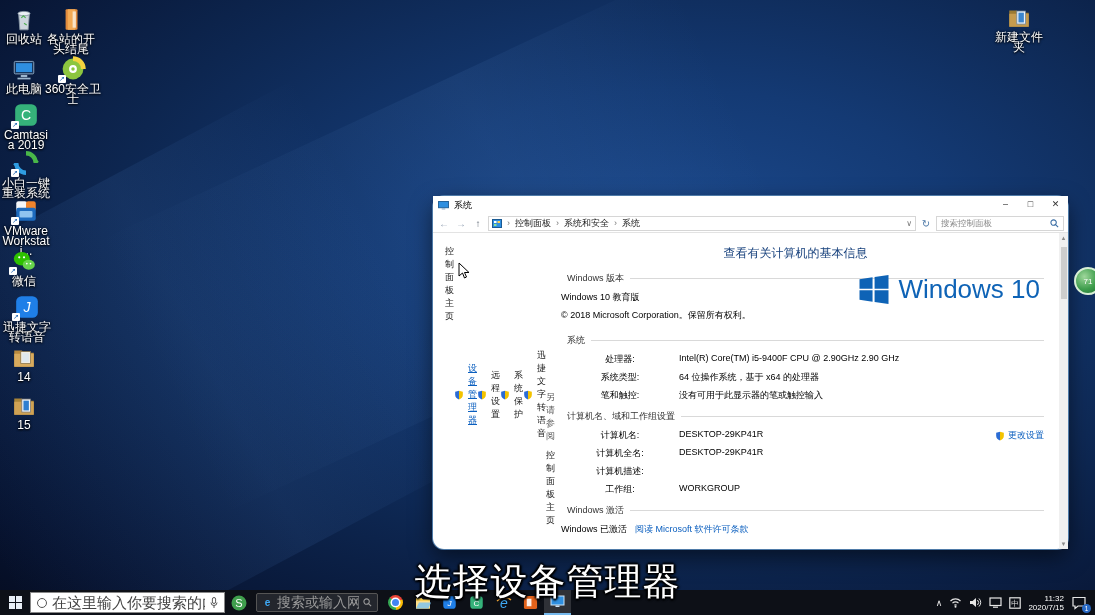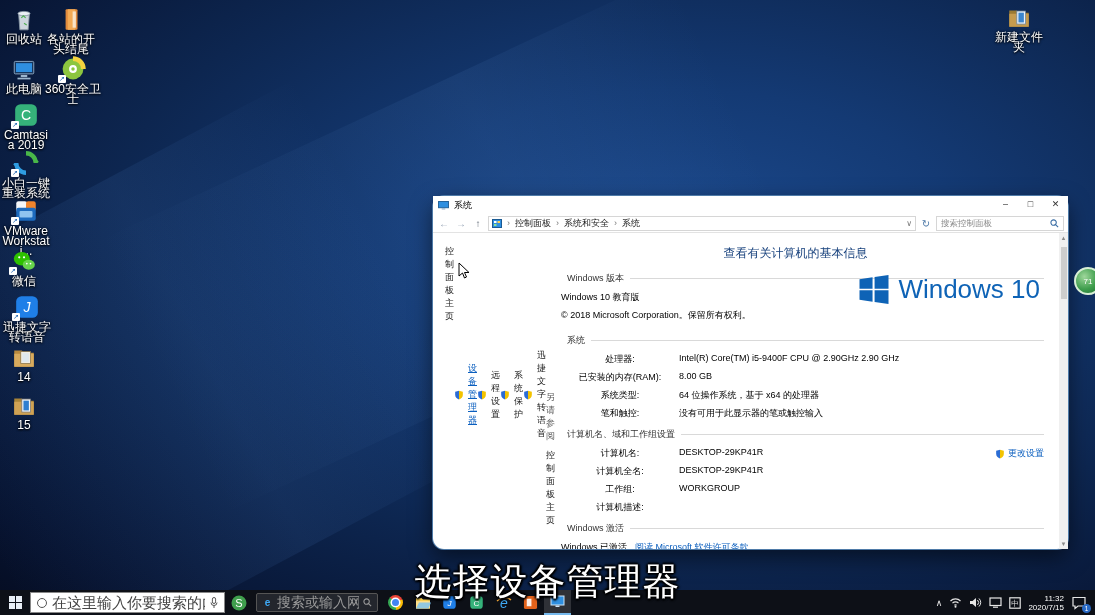--- a/index.html
+++ b/index.html
@@ -376,24 +376,20 @@
         <div class="sect" style="margin-top:12px;">
             <span class="st">系统</span>
             <span class="rule"></span>
           </div>
         <div class="indent">
           <div class="kv">
               <span class="k">处理器:</span>
               <span class="v">Intel(R) Core(TM) i5-9400F CPU @ 2.90GHz   2.90 GHz</span>
             </div>
           <div class="kv">
-              <span class="k">已安装的内存(RAM):</span>
-              <span class="v">8.00 GB</span>
-            </div>
-          <div class="kv">
               <span class="k">系统类型:</span>
               <span class="v">64 位操作系统，基于 x64 的处理器</span>
             </div>
           <div class="kv">
               <span class="k">笔和触控:</span>
               <span class="v">没有可用于此显示器的笔或触控输入</span>
             </div>
         </div>
 
         <div class="sect" style="margin-top:8px;">
@@ -403,26 +399,26 @@
         <div class="indent" style="position:relative;">
           <div class="kv">
               <span class="k">计算机名:</span>
               <span class="v">DESKTOP-29KP41R</span>
             </div>
           <div class="kv">
               <span class="k">计算机全名:</span>
               <span class="v">DESKTOP-29KP41R</span>
             </div>
           <div class="kv">
+              <span class="k">计算机描述:</span>
+              <span class="v"></span>
+            </div>
+          <div class="kv">
               <span class="k">工作组:</span>
               <span class="v">WORKGROUP</span>
-            </div>
-          <div class="kv">
-              <span class="k">计算机描述:</span>
-              <span class="v"></span>
             </div>
           <div class="linkrow" style="top:0; right:0;">
             <svg class="shield" viewBox="0 0 12 12">
                 <path d="M6 0.8 L10.6 2 V5.8 C10.6 8.8 8.6 10.6 6 11.4 Z" fill="#f3c300"></path>
                 <path d="M6 0.8 L1.4 2 V5.8 C1.4 8.8 3.4 10.6 6 11.4 Z" fill="#2b6cd4"></path>
               </svg>
             <span class="lnk">更改设置</span>
           </div>
         </div>
 

